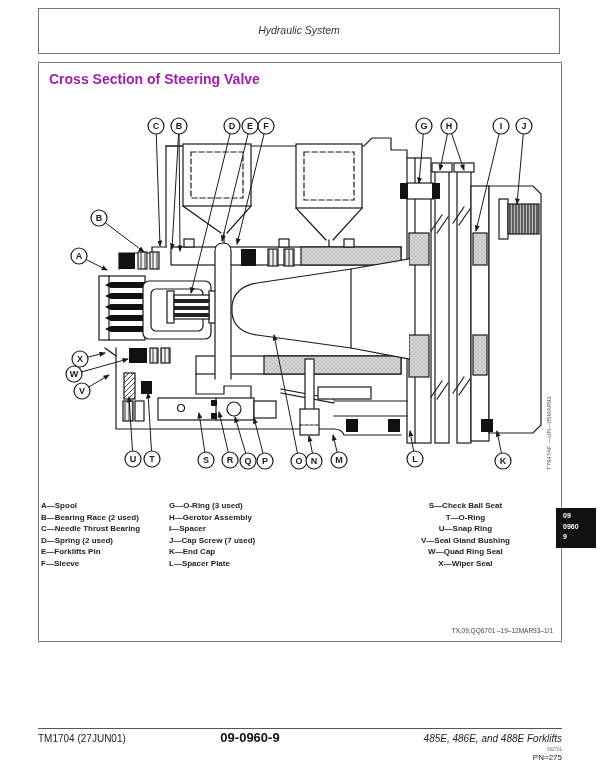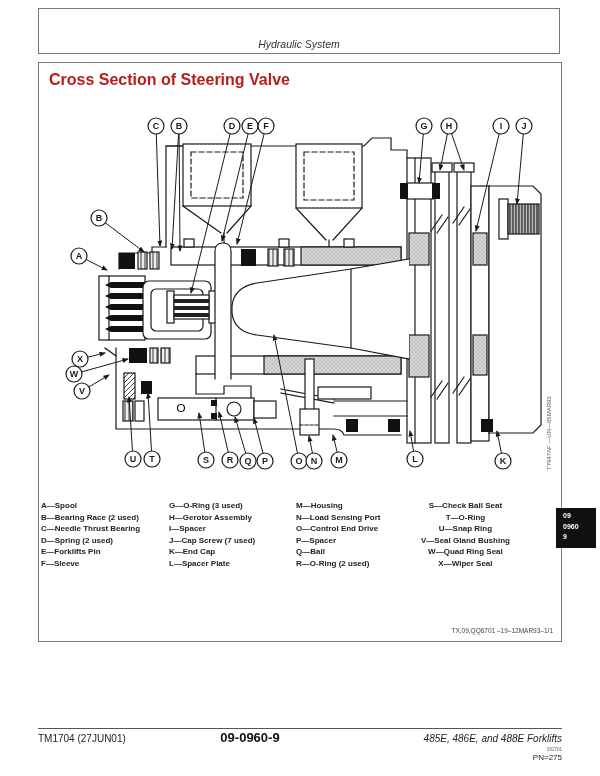--- a/index.html
+++ b/index.html
@@ -3,28 +3,28 @@
 <meta charset="utf-8">
 <style>
   html,body{margin:0;padding:0;}
   body{
     width:600px;height:776px;position:relative;background:#fff;
     font-family:"Liberation Sans",sans-serif;color:#1a1a1a;overflow:hidden;
   }
   .running-header{
     position:absolute;left:38px;top:8px;width:522px;height:46px;
     border:1px solid #777;display:flex;align-items:flex-end;justify-content:center;
-    padding-bottom:3px;box-sizing:border-box;
+    padding-bottom:17px;box-sizing:border-box;
   }
   .running-header span{font-style:italic;font-size:10.5px;color:#333;}
   .main-box{
     position:absolute;left:38px;top:62px;width:522px;height:578px;
     border:1px solid #777;box-sizing:content-box;
   }
-  .fig-title{position:absolute;left:10px;top:8px;font-size:16px;font-weight:bold;color:#b91c1c;}
+  .fig-title{position:absolute;left:10px;top:8px;font-size:14px;font-weight:bold;color:#a21caf;}
   svg{position:absolute;left:0;top:0;}
   svg text{font-family:"Liberation Sans",sans-serif;font-size:9px;font-weight:bold;fill:#1a1a1a;}
   .legend-col{position:absolute;top:438px;font-size:8px;font-weight:bold;color:#222;}
   .legend-col div{margin-bottom:2.6px;white-space:nowrap;}
   .col-0{left:2px;} .col-1{left:130px;} .col-2{left:257px;} .col-3{left:382px;text-align:center;}
   .caption{position:absolute;right:8px;top:564px;font-size:6.5px;color:#444;}
   .vert-id{
     position:absolute;left:546px;top:470px;font-size:6px;color:#555;white-space:nowrap;
     transform:rotate(-90deg);transform-origin:0 0;
   }
@@ -303,28 +303,20 @@
     <div>F—Sleeve</div>
   </div>
   <div class="legend-col col-1">
     <div>G—O-Ring (3 used)</div>
     <div>H—Gerotor Assembly</div>
     <div>I—Spacer</div>
     <div>J—Cap Screw (7 used)</div>
     <div>K—End Cap</div>
     <div>L—Spacer Plate</div>
   </div>
-  <div class="legend-col col-2">
-    <div>M—Housing</div>
-    <div>N—Load Sensing Port</div>
-    <div>O—Control End Drive</div>
-    <div>P—Spacer</div>
-    <div>Q—Ball</div>
-    <div>R—O-Ring (2 used)</div>
-  </div>
   <div class="legend-col col-3">
     <div>S—Check Ball Seat</div>
     <div>T—O-Ring</div>
     <div>U—Snap Ring</div>
     <div>V—Seal Gland Bushing</div>
     <div>W—Quad Ring Seal</div>
     <div>X—Wiper Seal</div>
   </div>
 
   <div class="caption">TX,09,QQ6701  –19–12MAR93–1/1</div>

